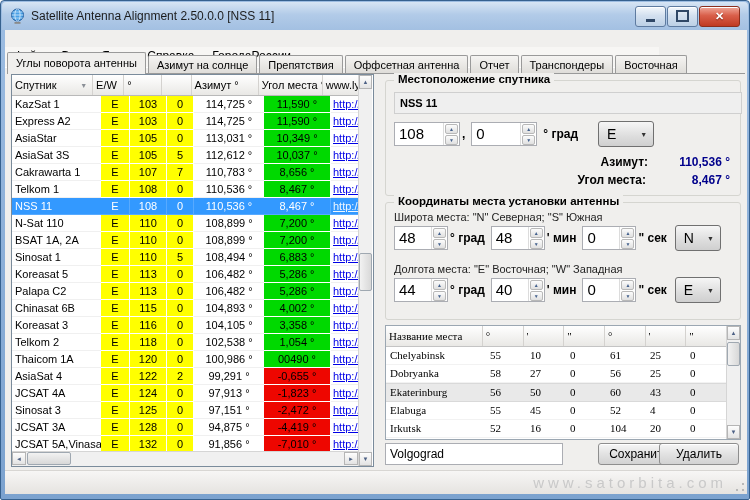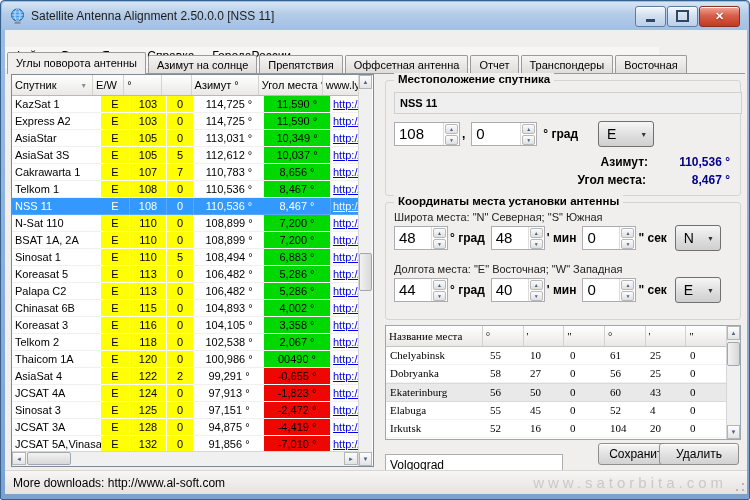--- a/index.html
+++ b/index.html
@@ -72,21 +72,21 @@
   
   .city-table{position:absolute;left:380px;top:295px;width:354px;height:113px;border:1px solid #9ba7b2;background:#fff;display:flex;font-family:Liberation Serif, serif;}
   .city-main{flex:1;overflow:hidden;}
   .city-head{display:flex;height:20px;background:linear-gradient(#ffffff,#e9e8e5);border-bottom:1px solid #c4c4c4;}
   .city-head .th{font-size:11px;}
   .crow{display:flex;height:17px;line-height:17px;border-bottom:1px solid #f2f2f2;}
   .crow.hl{background:#e9e9e9;border-top:1px solid #d9d9d9;border-bottom:1px solid #d9d9d9;}
   .cc{flex:none;padding-left:4px;white-space:nowrap;overflow:hidden;}
   .ccol-name{width:96px;} .ccol-n{width:36px;}
   
-  .textbox{position:absolute;background:#fff;border:1px solid #abadb3;font-size:12px;padding:0 4px;display:flex;align-items:center;box-sizing:border-box;margin-top:11px;}
+  .textbox{position:absolute;background:#fff;border:1px solid #abadb3;font-size:12px;padding:0 4px;display:flex;align-items:center;box-sizing:border-box;}
   .button{position:absolute;height:22px;border:1px solid #8e8e8e;border-radius:3px;background:linear-gradient(#f6f6f6,#e2e2e2 50%,#d2d2d2);display:flex;align-items:center;justify-content:center;font-size:12px;box-shadow:inset 0 1px 0 #fff;box-sizing:border-box;}
   
   .statusbar{position:absolute;left:0;top:440px;width:742px;height:23px;background:linear-gradient(#f7f6f5,#e5e3e0);border-top:1px solid #d8d6d3;display:flex;align-items:center;}
   .status-left{font-size:12px;padding-left:8px;}
   .watermark{margin-left:auto;padding-right:20px;color:#c9c9c9;font-size:15px;letter-spacing:4px;}
   .grip{position:absolute;right:1px;bottom:1px;width:12px;height:12px;background:
     radial-gradient(circle at 9px 3px,#b8b8b8 1px,transparent 1.5px),
     radial-gradient(circle at 9px 9px,#b8b8b8 1px,transparent 1.5px),
     radial-gradient(circle at 3px 9px,#b8b8b8 1px,transparent 1.5px);}
 </style>
@@ -277,21 +277,21 @@
         <div class="c az col-az">104,105 °</div>
         <div class="c elev col-elev pos">3,358 °</div>
         <div class="c link col-link">http://w</div>
       </div>
             <div class="trow">
         <div class="c name col-name">Telkom 2</div>
         <div class="c ew col-ew">E</div>
         <div class="c deg col-deg">118</div>
         <div class="c frac col-frac">0</div>
         <div class="c az col-az">102,538 °</div>
-        <div class="c elev col-elev pos">2,067 °</div>
+        <div class="c elev col-elev pos">1,054 °</div>
         <div class="c link col-link">http://w</div>
       </div>
             <div class="trow">
         <div class="c name col-name">Thaicom 1A</div>
         <div class="c ew col-ew">E</div>
         <div class="c deg col-deg">120</div>
         <div class="c frac col-frac">0</div>
         <div class="c az col-az">100,986 °</div>
         <div class="c elev col-elev pos">00490 °</div>
         <div class="c link col-link">http://w</div>
@@ -520,19 +520,18 @@
         <div class="vthumb" style="top:16px;height:24px;"></div>
         <div class="sbtn down">▼</div>
       </div>
     </div>
 
     <div class="textbox" style="left:380px;top:413px;width:178px;height:22px;">Volgograd</div>
     <div class="button" style="left:593px;top:413px;width:82px;">Сохранить</div>
     <div class="button" style="left:654px;top:413px;width:80px;">Удалить</div>
 
     <div class="statusbar">
-      <span class="status-left">More downloads: http://www.al-soft.com</span>
       <span class="watermark">www.satorbita.com</span>
       <span class="grip"></span>
     </div>
 
   </div>
 </div>
 
 </body></html>

